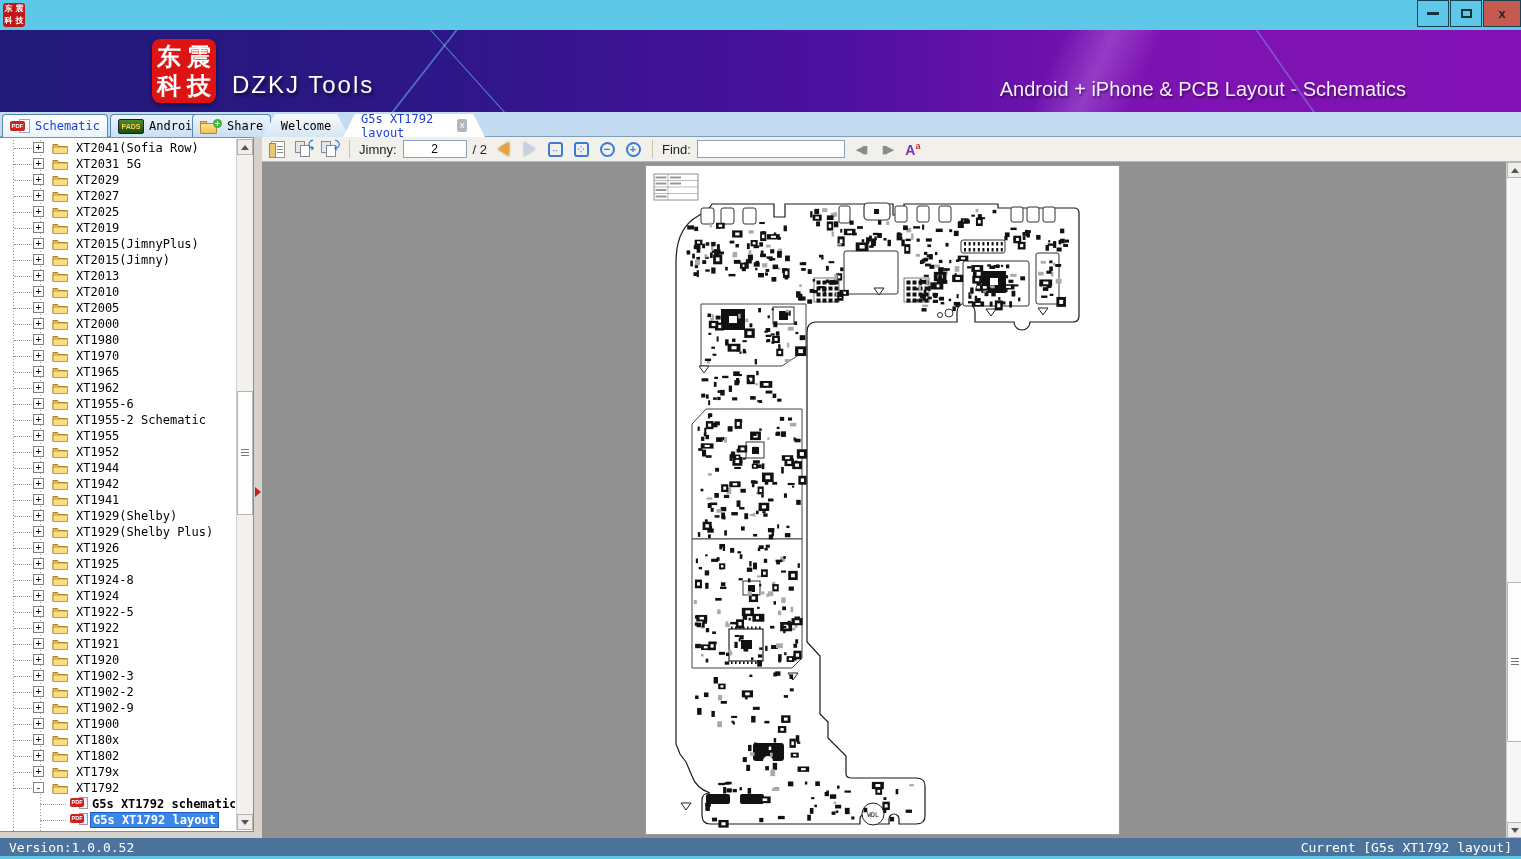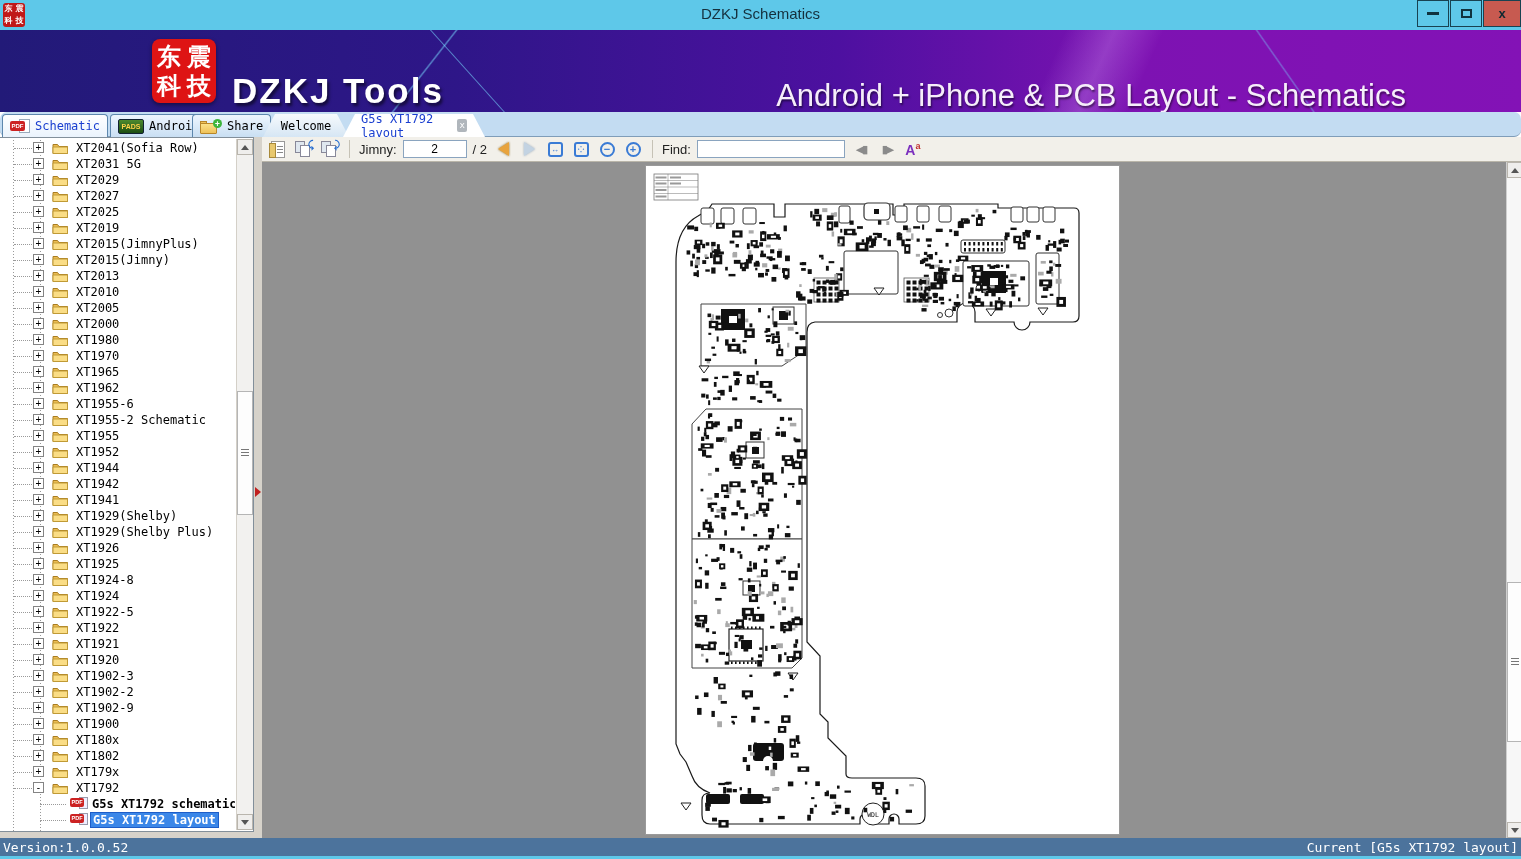--- a/index.html
+++ b/index.html
@@ -27,27 +27,27 @@
           overflow:hidden;}
   .streak{position:absolute;background:linear-gradient(90deg,rgba(120,220,255,0),rgba(120,220,255,.55),rgba(120,220,255,0));}
   .s1{left:420px;top:-20px;width:3px;height:130px;transform:rotate(38deg);}
   .s2{left:470px;top:-20px;width:2px;height:130px;transform:rotate(-42deg);}
   .s3{left:1050px;top:-30px;width:90px;height:150px;transform:rotate(24deg);
       background:linear-gradient(90deg,rgba(220,160,255,0),rgba(225,170,255,.28),rgba(220,160,255,0));}
   .s4{left:1290px;top:-30px;width:3px;height:160px;transform:rotate(-35deg);opacity:.7;}
   .logo{position:absolute;left:152px;top:9px;width:64px;height:64px;background:#de1414;border-radius:8px;
         box-shadow:0 2px 4px rgba(0,0,0,.45);display:grid;grid-template-columns:30px 30px;padding:3px 2px;
         color:#fff;font-weight:bold;font-size:24px;line-height:29px;text-align:center;overflow:hidden;}
-  .brand{position:absolute;left:232px;top:41px;color:#fff;font-size:35px;font-weight:bold;
+  .brand{position:absolute;left:232px;top:41px;color:#fff;font-size:24px;font-weight:normal;
          letter-spacing:2px;text-shadow:2px 3px 3px rgba(0,0,0,.55);}
-  .tagline{position:absolute;right:115px;top:48px;color:#f6eefa;font-size:31px;
+  .tagline{position:absolute;right:115px;top:48px;color:#f6eefa;font-size:20px;
            text-shadow:1px 2px 2px rgba(0,0,0,.5);}
   
   .tabrow{position:absolute;left:0;top:112px;width:100%;height:25px;background:#c3dcf2;
-          border-bottom:1px solid #7f9db9;border-radius:7px;}
+          border-bottom:1px solid #7f9db9;}
   .mtab{position:absolute;top:2px;height:23px;border:1px solid #5d87ad;border-bottom:none;
         border-radius:4px 4px 0 0;display:flex;align-items:center;gap:5px;padding:0 7px;
         font-family:"DejaVu Sans Mono",monospace;font-size:12px;
         background:linear-gradient(#eef6fe,#c9dff3);cursor:default;}
   .mtab.active{background:linear-gradient(#ffffff,#eaf3fc);}
   .mtab.active .mtab-label{color:#1a3fd0;}
   .pdfico{position:relative;width:20px;height:15px;flex:none;}
   .pdfico .pg{position:absolute;right:0;top:0;width:11px;height:14px;background:#fff;border:1px solid #9ab;}
   .pdfico .badge{position:absolute;left:0;top:2px;width:15px;height:10px;background:#c22;border-radius:2px;
         color:#fff;font-size:6px;font-weight:bold;line-height:10px;text-align:center;font-family:"Liberation Sans",sans-serif;}
@@ -126,37 +126,36 @@
   .splitter{position:absolute;left:254px;top:137px;width:8px;height:701px;background:#d6d2ca;}
   .split-arrow{position:absolute;left:1px;top:350px;width:0;height:0;border-top:5px solid transparent;
         border-bottom:5px solid transparent;border-left:6px solid #c02020;}
   .below-tree{position:absolute;left:0;top:832px;width:262px;height:6px;background:#d6d2ca;}
   
   .viewer{position:absolute;left:262px;top:162px;right:0;bottom:21px;background:#919191;overflow:hidden;}
   .page{position:absolute;left:383px;top:3px;width:475px;height:670px;background:#fff;border:1px solid #9a9a9a;}
   .vsb{position:absolute;right:0;top:0;bottom:0;width:15px;background:#f7f7f7;border-left:1px solid #cfcfcf;}
   
   .statusbar{position:absolute;left:0;bottom:3px;width:100%;height:18px;background:#4c739c;
-        display:flex;justify-content:space-between;align-items:center;padding:0 3px;
+        display:flex;justify-content:space-between;align-items:center;padding:0 9px;
         font-family:"DejaVu Sans Mono",monospace;font-size:13px;color:#fff;}
   .bottomstrip{position:absolute;left:0;bottom:0;width:100%;height:3px;background:#5ec8e9;}
 </style>
 </head>
 <body>
 
 <div class="window">
 
   <div class="titlebar">
     <div class="app-mini-icon">
       <span>东</span>
         <span>震</span>
         <span>科</span>
         <span>技</span>
     </div>
-    <div class="title-text">DZKJ Schematics</div>
     <div class="winctl min">
         <span class="min-bar"></span>
       </div>
     <div class="winctl max">
         <span class="max-box"></span>
       </div>
     <div class="winctl close">
         <span class="close-x">x</span>
       </div>
   </div>

